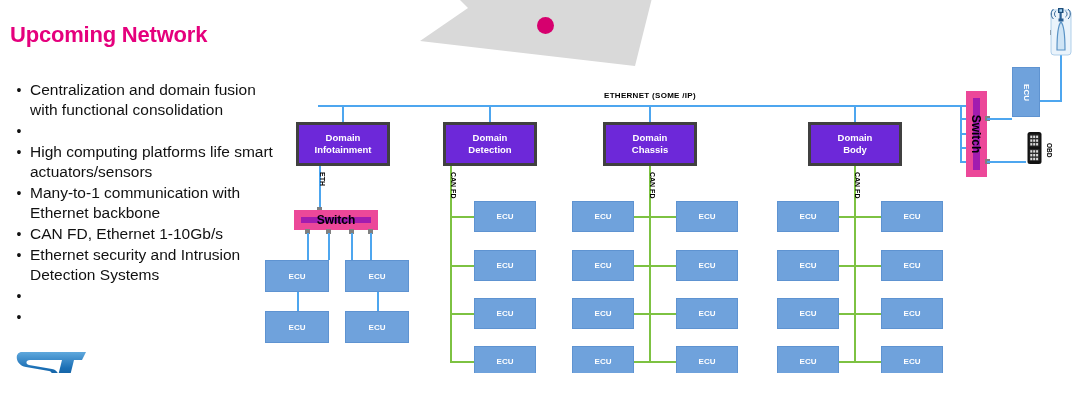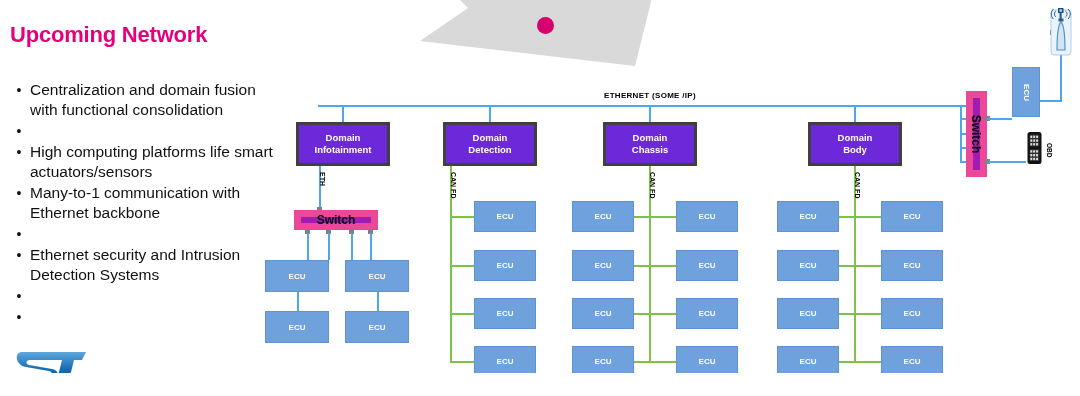--- a/index.html
+++ b/index.html
@@ -90,20 +90,21 @@
     <div class="bullet">
       <div class="dot">•</div>
       <div class="btxt">High computing platforms life smart actuators/sensors</div>
     </div>
     <div class="bullet">
       <div class="dot">•</div>
       <div class="btxt">Many-to-1 communication with Ethernet backbone</div>
     </div>
     <div class="bullet">
       <div class="dot">•</div>
+      <div class="btxt">CAN FD, Ethernet 1-10Gb/s</div>
     </div>
     <div class="bullet">
       <div class="dot">•</div>
       <div class="btxt">Ethernet security and Intrusion Detection Systems</div>
     </div>
     <div class="bullet">
       <div class="dot">•</div>
     </div>
     <div class="bullet">
       <div class="dot">•</div>

